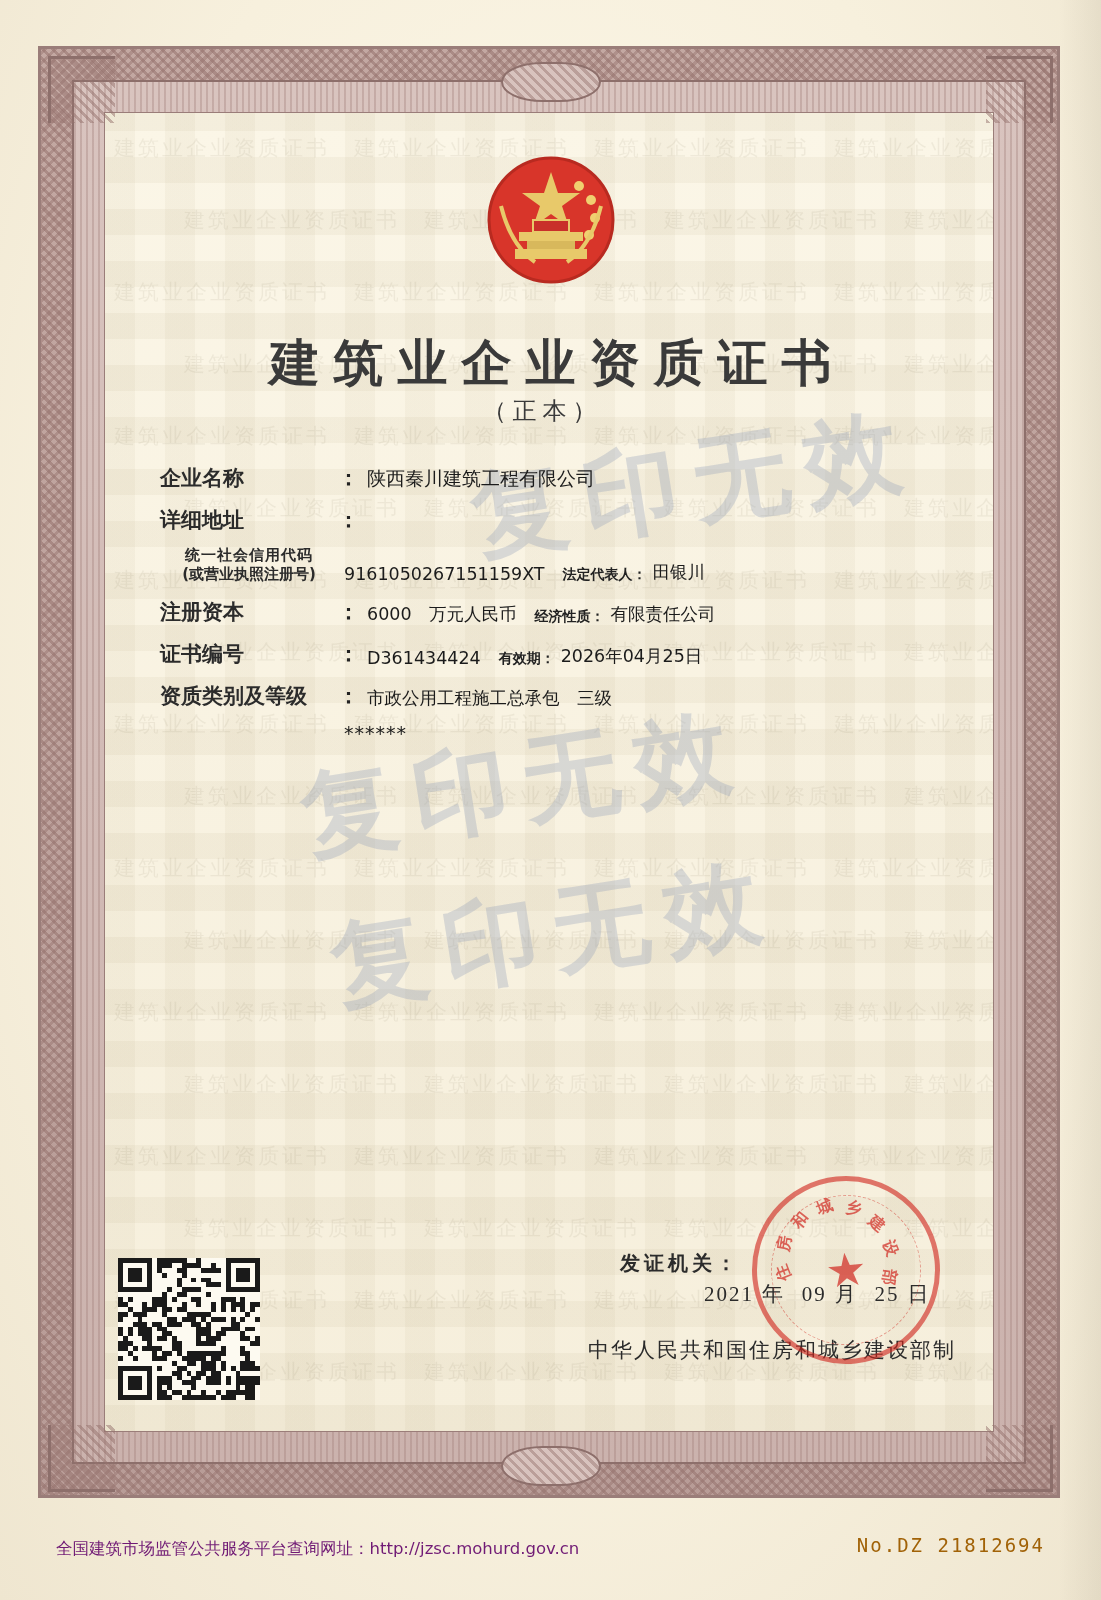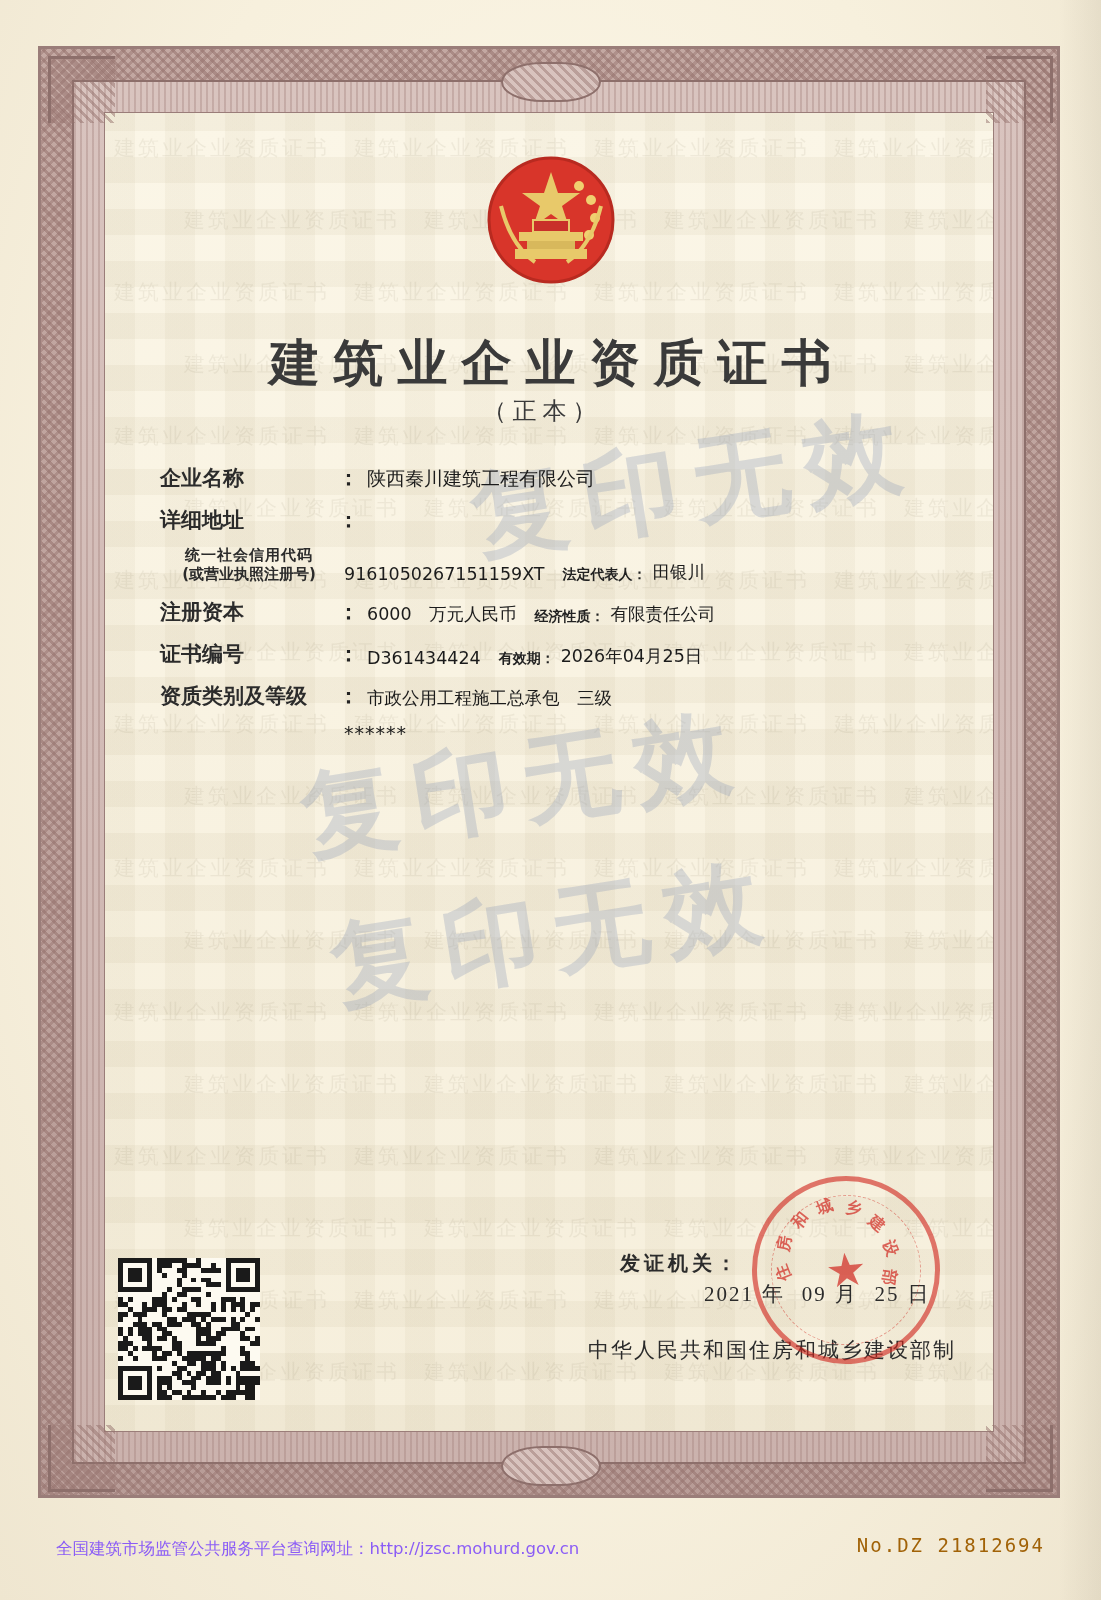--- a/index.html
+++ b/index.html
@@ -310,21 +310,21 @@
     height: 142px;
     background: #fdfaf1;
   }
 
   
   .footer-left {
     position: absolute;
     left: 56px;
     top: 1538px;
     font-size: 16.5px;
-    color: #8b5cf6;
+    color: #701a75;
     font-family: "DejaVu Sans", sans-serif;
   }
   .footer-right {
     position: absolute;
     right: 56px;
     top: 1534px;
     font-size: 19px;
     letter-spacing: 2px;
     color: #a16207;
     font-family: "DejaVu Sans Mono", monospace;

